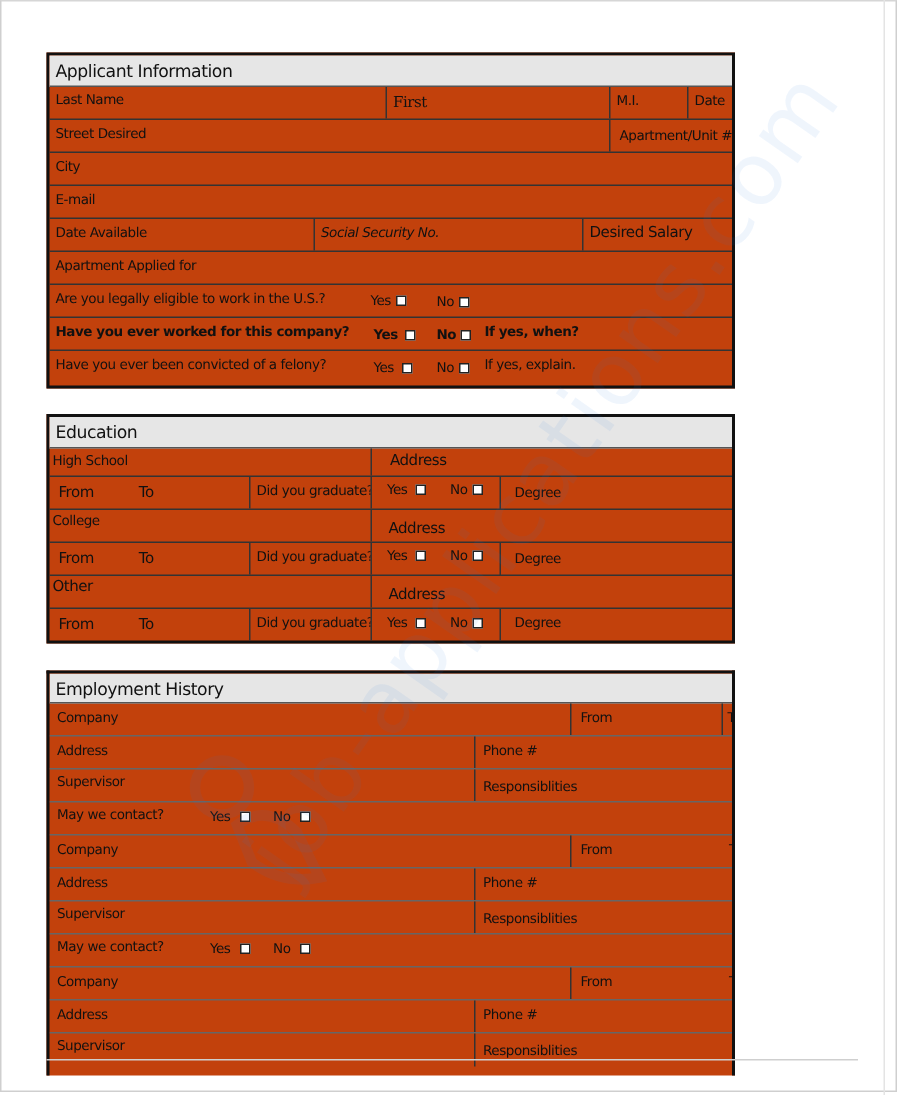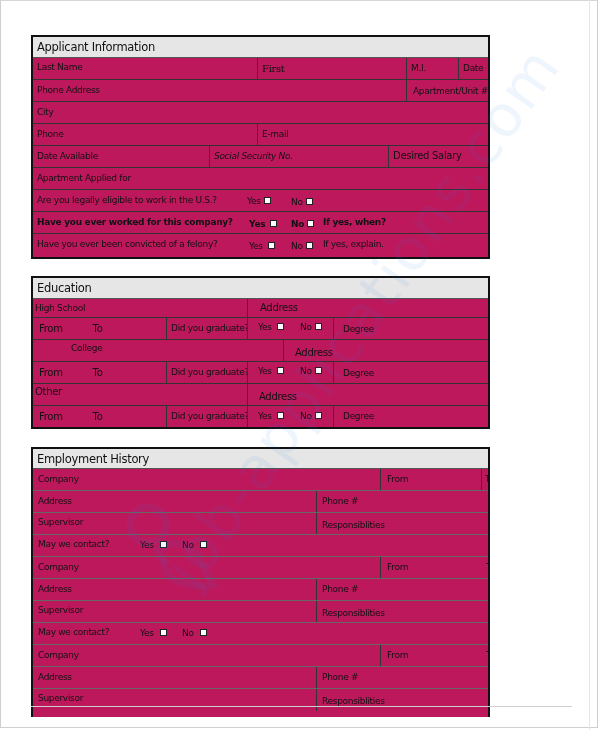--- a/index.html
+++ b/index.html
@@ -6,21 +6,21 @@
   html, body { width: 600px; height: 730px; background: #ffffff; overflow: hidden; }
   body { font-family: "DejaVu Sans", "Liberation Sans", sans-serif; color: #111; position: relative; }
   .page {
     position: absolute; left: 0; top: 0; width: 598px; height: 728px;
     border: 1px solid #cfcfcf; border-top: 1px solid #d6d6d6;
     background: #fff;
   }
   .page-right-edge { position: absolute; left: 589px; top: 0; width: 1px; height: 730px; background: #e4e4e4; }
   .section {
     position: absolute; left: 31px; width: 459px;
-    border: 2px solid #111; background: #be185d;
+    border: 2px solid #111; background: #c2410c;
   }
   .sec-head {
     height: 21px; background: #e6e6e6; border-bottom: 1px solid #555;
     font-size: 11.5px; line-height: 21px; padding-left: 4px; letter-spacing: -0.3px;
   }
   .row { position: relative; border-bottom: 1px solid #333; display: flex; }
   .row:last-child { border-bottom: none; }
   .cell { position: relative; border-right: 1px solid #333; font-size: 9px; letter-spacing: -0.3px; padding-left: 4px; overflow: hidden; white-space: nowrap; }
   .cell:last-child { border-right: none; }
   .cell .lbl { position: absolute; left: 4px; }
@@ -51,30 +51,29 @@
   <div class="sec-head">Applicant Information</div>
 
   <div class="row" style="height:22px;">
     <div class="cell" style="width:225px; line-height:18px;"><span>Last Name</span></div>
     <div class="cell serif" style="width:149px; line-height:22px;"><span>First</span></div>
     <div class="cell" style="width:52px; line-height:20px;"><span>M.I.</span></div>
     <div class="cell" style="flex:1; line-height:20px;"><span>Date</span></div>
   </div>
 
   <div class="row" style="height:22px;">
-    <div class="cell" style="width:374px; line-height:20px;"><span>Phone Address</span></div>
+    <div class="cell" style="width:374px; line-height:20px;"><span>Street Desired</span></div>
     <div class="cell" style="flex:1; line-height:22px; padding-left:6px;text-align:right;"><span>Apartment/Unit #</span></div>
   </div>
 
   <div class="row" style="height:22px;">
     <div class="cell" style="width:225px; line-height:20px;"><span>City</span></div>
   </div>
 
   <div class="row" style="height:22px;">
-    <div class="cell" style="width:225px; line-height:20px;"><span>Phone</span></div>
     <div class="cell" style="flex:1; line-height:20px;"><span>E-mail</span></div>
   </div>
 
   <div class="row" style="height:22px;">
     <div class="cell" style="width:177px; line-height:20px;"><span>Date Available</span></div>
     <div class="cell" style="width:179px; line-height:20px;font-style:italic;"><span>Social Security No.</span></div>
     <div class="cell big" style="flex:1; line-height:20px;"><span>Desired Salary</span></div>
   </div>
 
   <div class="row" style="height:22px;">
@@ -143,21 +142,21 @@
         </span>
       <span class="opt" style="left:52px; top:4px;">
           <span>No</span>
           <span class="chk"></span>
         </span>
     </div>
     <div class="cell" style="flex:1; line-height:22px; padding-left:9px;"><span>Degree</span></div>
   </div>
 
   <div class="row" style="height:22px;">
-    <div class="cell" style="width:215px; line-height:16px; padding-left:2px;margin-left:36px;"><span>College</span></div>
+    <div class="cell" style="width:215px; line-height:16px; padding-left:2px;"><span>College</span></div>
     <div class="cell big" style="flex:1; padding-left:11px; padding-top:7px;"><span>Address</span></div>
   </div>
   <div class="row" style="height:22px;">
     <div class="cell big" style="width:134px; line-height:22px; padding-left:6px;"><span>From</span><span style="margin-left:30px;">To</span></div>
     <div class="cell" style="width:81px; line-height:20px;"><span>Did you graduate?</span></div>
     <div class="cell" style="width:86px; height:22px; padding:0;">
       <span class="opt" style="left:10px; top:4px;">
           <span>Yes</span>
           <span class="chk" style="margin-left:5px;"></span>
         </span>

